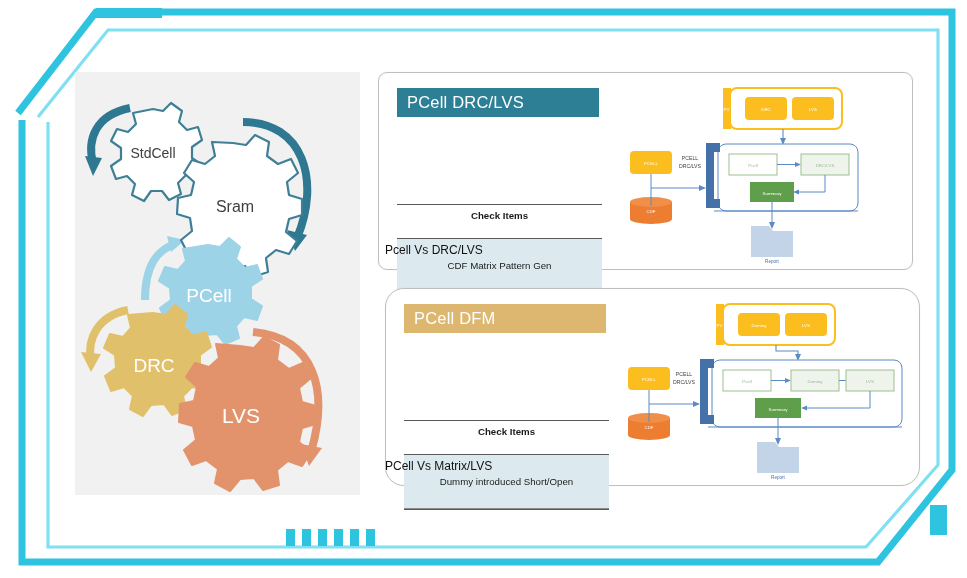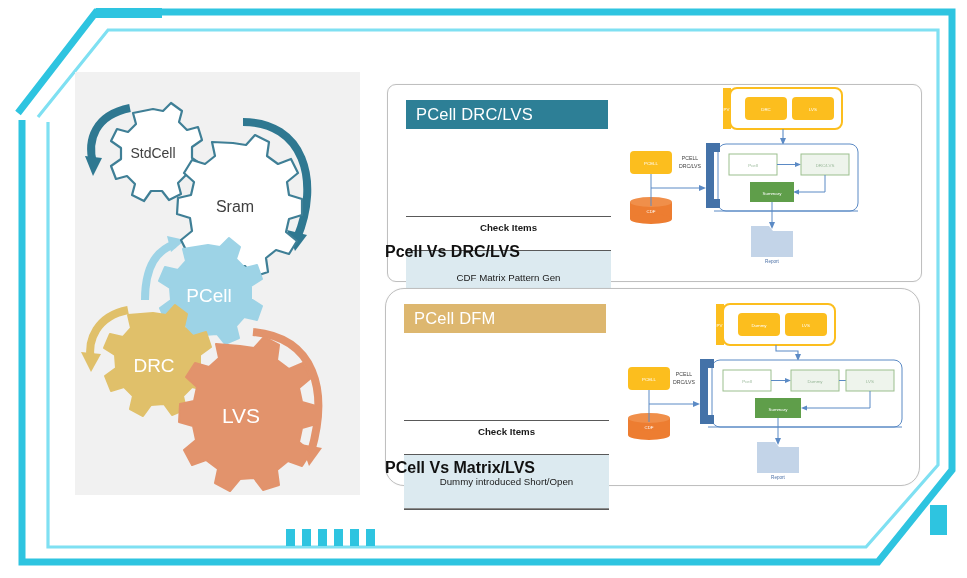--- a/index.html
+++ b/index.html
@@ -10,39 +10,39 @@
   .frame{position:absolute;inset:0;pointer-events:none;}
 
   
   .gear-panel{position:absolute;left:75px;top:72px;width:285px;height:423px;
               background:#f1f1f1;}
   .gear-svg{position:absolute;left:75px;top:60px;width:290px;height:440px;}
 
   
   .card{position:absolute;background:#ffffff;border:1px solid #bfbfbf;
         border-radius:9px;box-shadow:0 0 2px rgba(0,0,0,.06);}
-  #card-top{left:387px;top:72px;width:533px;height:196px;margin-top:12px;}
+  #card-top{left:378px;top:72px;width:533px;height:196px;}
   #card-bottom{left:385px;top:288px;width:533px;height:196px;border-radius:19px;}
 
   .card-header{position:absolute;left:18px;top:15px;width:202px;height:29px;
                display:flex;align-items:center;padding-left:10px;
                box-sizing:border-box;color:#ffffff;font-size:16.5px;
                letter-spacing:.2px;}
   #hdr-top{background:#2d7f96;}
   #hdr-bottom{background:#ddb76f;}
 
   .check-table{position:absolute;left:18px;top:131px;width:205px;}
   .ct-rule{height:0;border-top:1.6px solid #595959;}
   .ct-rule-thin{height:0;border-top:1px solid #8c8c8c;}
   .ct-head{text-align:center;font-size:9.7px;font-weight:bold;color:#1a1a1a;
            padding:5px 0 17px;}
   .ct-row{text-align:center;font-size:9.7px;color:#1a1a1a;padding:21px 2px;}
   .ct-row.hl{background:#dceaf0;}
 
-  .caption{position:absolute;left:0px;font-size:16px;font-weight:bold;
+  .caption{position:absolute;left:0px;font-size:12px;font-weight:normal;
            color:#111111;}
   #cap-top{left:385px;top:243px;}
   #cap-bottom{left:385px;top:459px;}
 
   
   .flow{position:absolute;}
   #flow-top{left:620px;top:76px;width:298px;height:188px;}
   #flow-bottom{left:620px;top:292px;width:298px;height:188px;}
 
   .tiny{font-size:4.4px;fill:#ffffff;font-family:"Liberation Sans",sans-serif;}

